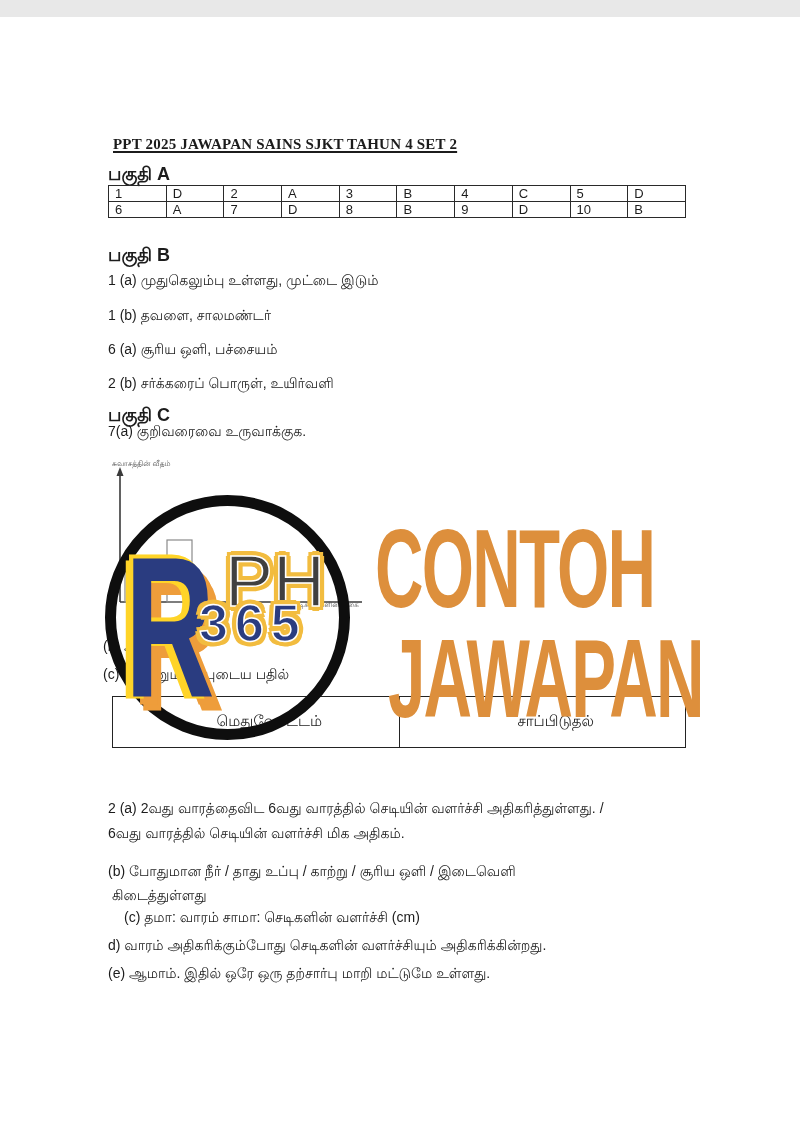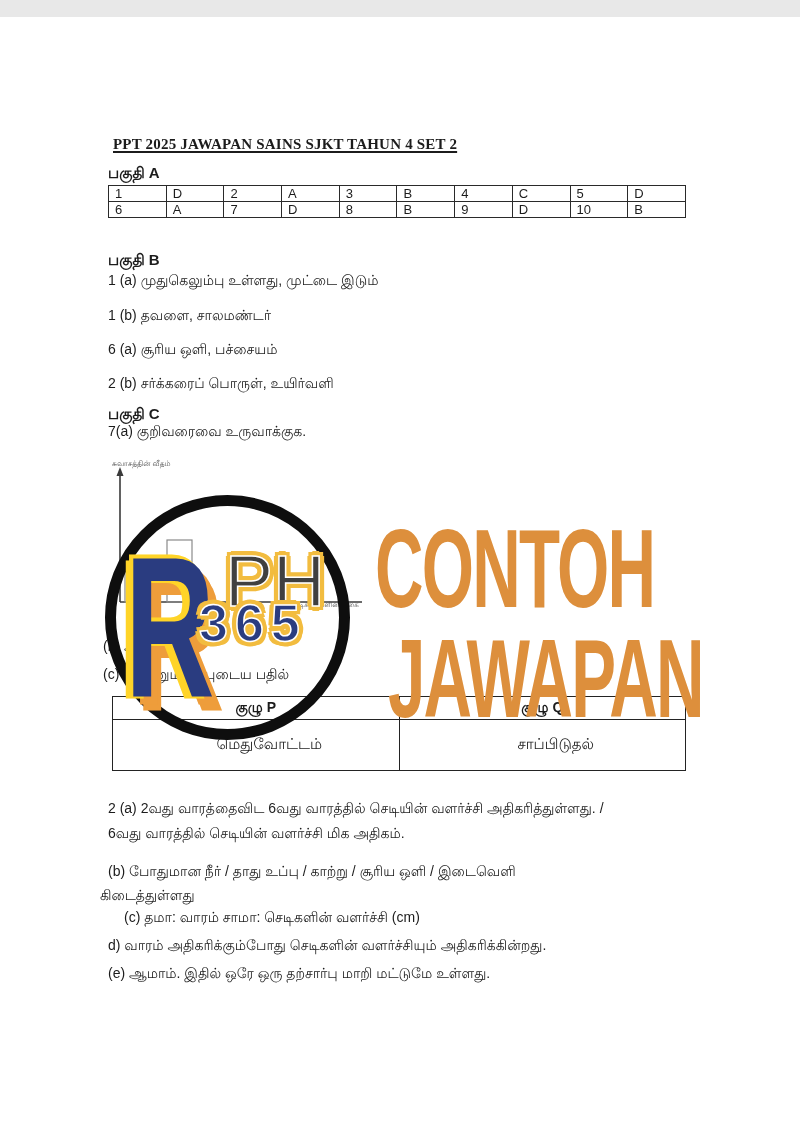--- a/index.html
+++ b/index.html
@@ -7,21 +7,21 @@
     position:relative; width:800px; height:1132px; margin:17px auto;
     background:#ffffff; overflow:hidden;
     font-family:"Liberation Sans", sans-serif; color:#1c1c1c;
   }
   .abs{position:absolute;}
   .doc-title{
     font-family:"Liberation Serif", serif;
     font-weight:bold; font-size:15px; letter-spacing:0.2px;
     text-decoration:underline; text-decoration-thickness:1.5px; text-underline-offset:2px;
   }
-  .section-heading{font-weight:bold; font-size:15px;}
+  .section-heading{font-weight:bold; font-size:18px;}
   .body-line{font-size:14px; white-space:nowrap;}
   
   table.ansA{border-collapse:collapse; table-layout:fixed; width:578px;}
   table.ansA td{
     border:1.6px solid #2a2a2a; height:15px; font-size:13px;
     padding:0 0 0 6px; vertical-align:middle;
   }
   
   table.match{border-collapse:collapse; table-layout:fixed; width:574px;}
   table.match th{
@@ -100,21 +100,21 @@
       <td>8</td>
       <td>B</td>
       <td>9</td>
       <td>D</td>
       <td>10</td>
       <td>B</td>
     </tr>
   </tbody>
     </table>
 
-  <div class="abs section-heading" style="left:108px; top:234px;">பகுதி B</div>
+  <div class="abs section-heading" style="left:108px; top:228px;">பகுதி B</div>
   <div class="abs body-line" style="left:108px; top:255px;">1 (a) முதுகெலும்பு உள்ளது, முட்டை இடும்</div>
   <div class="abs body-line" style="left:108px; top:290px;">1 (b) தவளை, சாலமண்டர்</div>
   <div class="abs body-line" style="left:108px; top:324px;">6 (a) சூரிய ஒளி, பச்சையம்</div>
   <div class="abs body-line" style="left:108px; top:358px;">2 (b) சர்க்கரைப் பொருள், உயிர்வளி</div>
 
   <div class="abs section-heading" style="left:108px; top:388px;">பகுதி C</div>
   <div class="abs body-line" style="left:108px; top:406px;">7(a) குறிவரைவை உருவாக்குக.</div>
 
   <svg class="abs chart-svg" style="left:110px; top:437px; z-index:1;" width="300" height="165" viewBox="0 0 300 165">
     <text x="2" y="12" font-size="7.5" fill="#555">சுவாசத்தின் வீதம்</text>
@@ -127,35 +127,31 @@
     <rect x="15" y="108" width="14" height="40" fill="none" stroke="#8a8a8a" stroke-width="1.2"></rect>
     <rect x="57" y="86" width="25" height="62" fill="none" stroke="#8a8a8a" stroke-width="1.2"></rect>
     <text x="172" y="153" font-size="7" fill="#555">நடவடிக்கைகளின் வகை</text>
   </svg>
 
   <div class="abs body-line" style="left:103px; top:621px; z-index:1;">(b) அதிகம்</div>
   <div class="abs body-line" style="left:103px; top:649px; z-index:1;">(c) ஏதேனும் ஏற்புடைய பதில்</div>
 
   <table class="match abs" style="left:112px; top:679px; z-index:1;">
     <tbody>
-        <tr>
-      <th>குழு P</th>
-      <th>குழு Q</th>
-    </tr>
     <tr>
       <td>மெதுவோட்டம்</td>
       <td>சாப்பிடுதல்</td>
     </tr>
   </tbody>
     </table>
 
   <div class="abs body-line" style="left:108px; top:783px;">2 (a) 2வது வாரத்தைவிட 6வது வாரத்தில் செடியின் வளர்ச்சி அதிகரித்துள்ளது. /</div>
   <div class="abs body-line" style="left:108px; top:808px;">6வது வாரத்தில் செடியின் வளர்ச்சி மிக அதிகம்.</div>
   <div class="abs body-line" style="left:108px; top:846px;">(b) போதுமான நீர் / தாது உப்பு / காற்று / சூரிய ஒளி / இடைவெளி</div>
-  <div class="abs body-line" style="left:100px; top:870px;text-align:right;">கிடைத்துள்ளது</div>
+  <div class="abs body-line" style="left:112px; top:870px;text-align:right;">கிடைத்துள்ளது</div>
   <div class="abs body-line" style="left:124px; top:892px;">(c) தமா: வாரம் சாமா: செடிகளின் வளர்ச்சி (cm)</div>
   <div class="abs body-line" style="left:108px; top:920px;">d) வாரம் அதிகரிக்கும்போது செடிகளின் வளர்ச்சியும் அதிகரிக்கின்றது.</div>
   <div class="abs body-line" style="left:108px; top:948px;">(e) ஆமாம். இதில் ஒரே ஒரு தற்சார்பு மாறி மட்டுமே உள்ளது.</div>
 
   <div class="abs stamp" style="left:375px; top:496px;">CONTOH</div>
   <div class="abs stamp" style="left:388px; top:606px;">JAWAPAN</div>
 
   <div class="abs logo-wrap">
     <div class="logo-ring"></div>
     <div class="logo-r">R</div>

